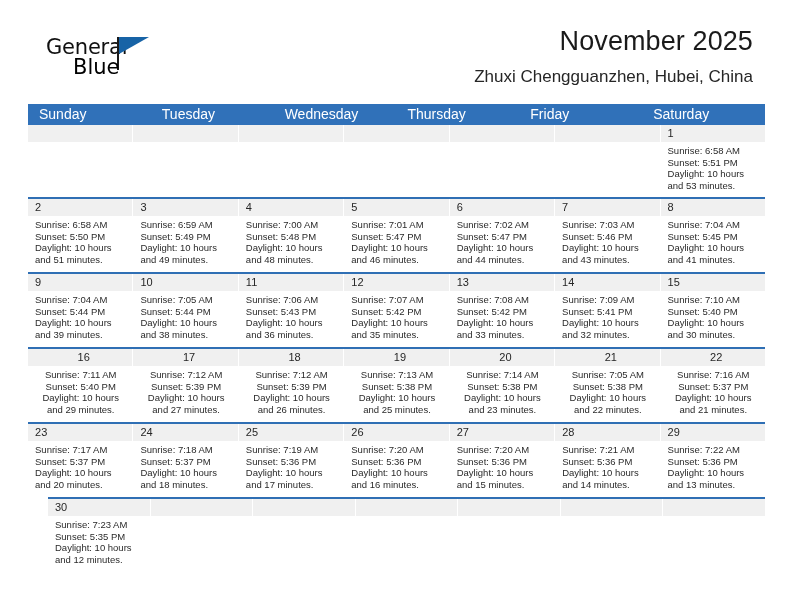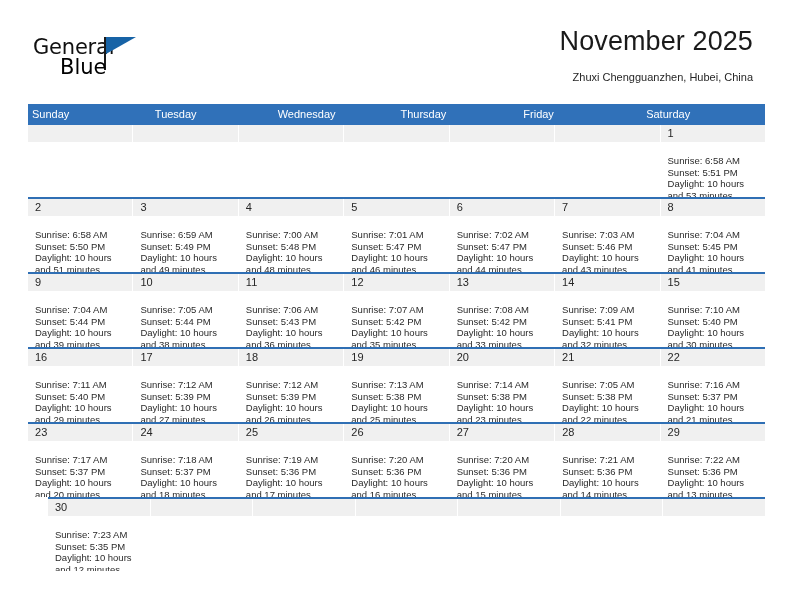--- a/index.html
+++ b/index.html
@@ -24,21 +24,21 @@
   
   .header {
     position: absolute;
     left: 28px;
     top: 24px;
     right: 27px;
     height: 76px;
   }
   .brand {
     position: absolute;
-    left: 5px;
+    left: 18px;
     top: 12px;
     width: 180px;
     height: 52px;
     text-decoration: underline;
   }
   .brand-general {
     position: absolute;
     left: 0;
     top: 0;
     font-size: 21px;
@@ -82,21 +82,21 @@
     text-align: right;
   }
   .cal-title {
     font-size: 27px;
     font-weight: 400;
     color: #1a1a1a;
     line-height: 34px;
     letter-spacing: 0.1px;
   }
   .cal-subtitle {
-    font-size: 11px;
+    font-size: 17px;
     font-weight: 400;
     color: #262626;
     line-height: 20px;
     margin-top: 9px;
   }
 
   
   .calendar {
     position: absolute;
     left: 28px;
@@ -104,38 +104,38 @@
     width: 737px;
   }
   .weekdays {
     display: flex;
     background: #3071b9;
     height: 21px;
   }
   .weekday {
     flex: 1 1 0;
     color: #ffffff;
-    font-size: 11px;
+    font-size: 14px;
     line-height: 21px;
-    padding-left: 4px;
+    padding-left: 11px;
     box-sizing: border-box;
     white-space: nowrap;
   }
   .week {
     display: flex;
     border-top: 2px solid #2f6fb4;
     position: relative;
   }
   .week:first-of-type {
     border-top: none;
   }
   .week.week-1 { height: 72px; }
   .week.week-2 { height: 73px; }
   .week.week-3 { height: 73px; }
-  .week.week-4 { height: 73px; }
+  .week.week-4 { height: 73px; text-align: center; }
   .week.week-5 { height: 73px; justify-content: center; }
   .week.week-6 { height: 72px; margin-left: 20px; }
 
   .day {
     flex: 1 1 0;
     box-sizing: border-box;
     position: relative;
     background: #ffffff;
     border-right: 1px solid #ffffff;
     overflow: hidden;
@@ -147,21 +147,21 @@
     background: #f0f0f0;
     box-sizing: border-box;
   }
   .day-num {
     font-size: 11px;
     color: #262626;
     line-height: 17px;
     padding-left: 7px;
   }
   .day-info {
-    padding: 13px 6px 0 7px;
+    padding: 3px 6px 0 7px;
   }
   .day-info div {
     font-size: 9.5px;
     line-height: 11.6px;
     color: #2a2a2a;
     white-space: nowrap;
   }
   .day.empty .day-num-band { background: #f0f0f0; }
 </style>
 </head>

